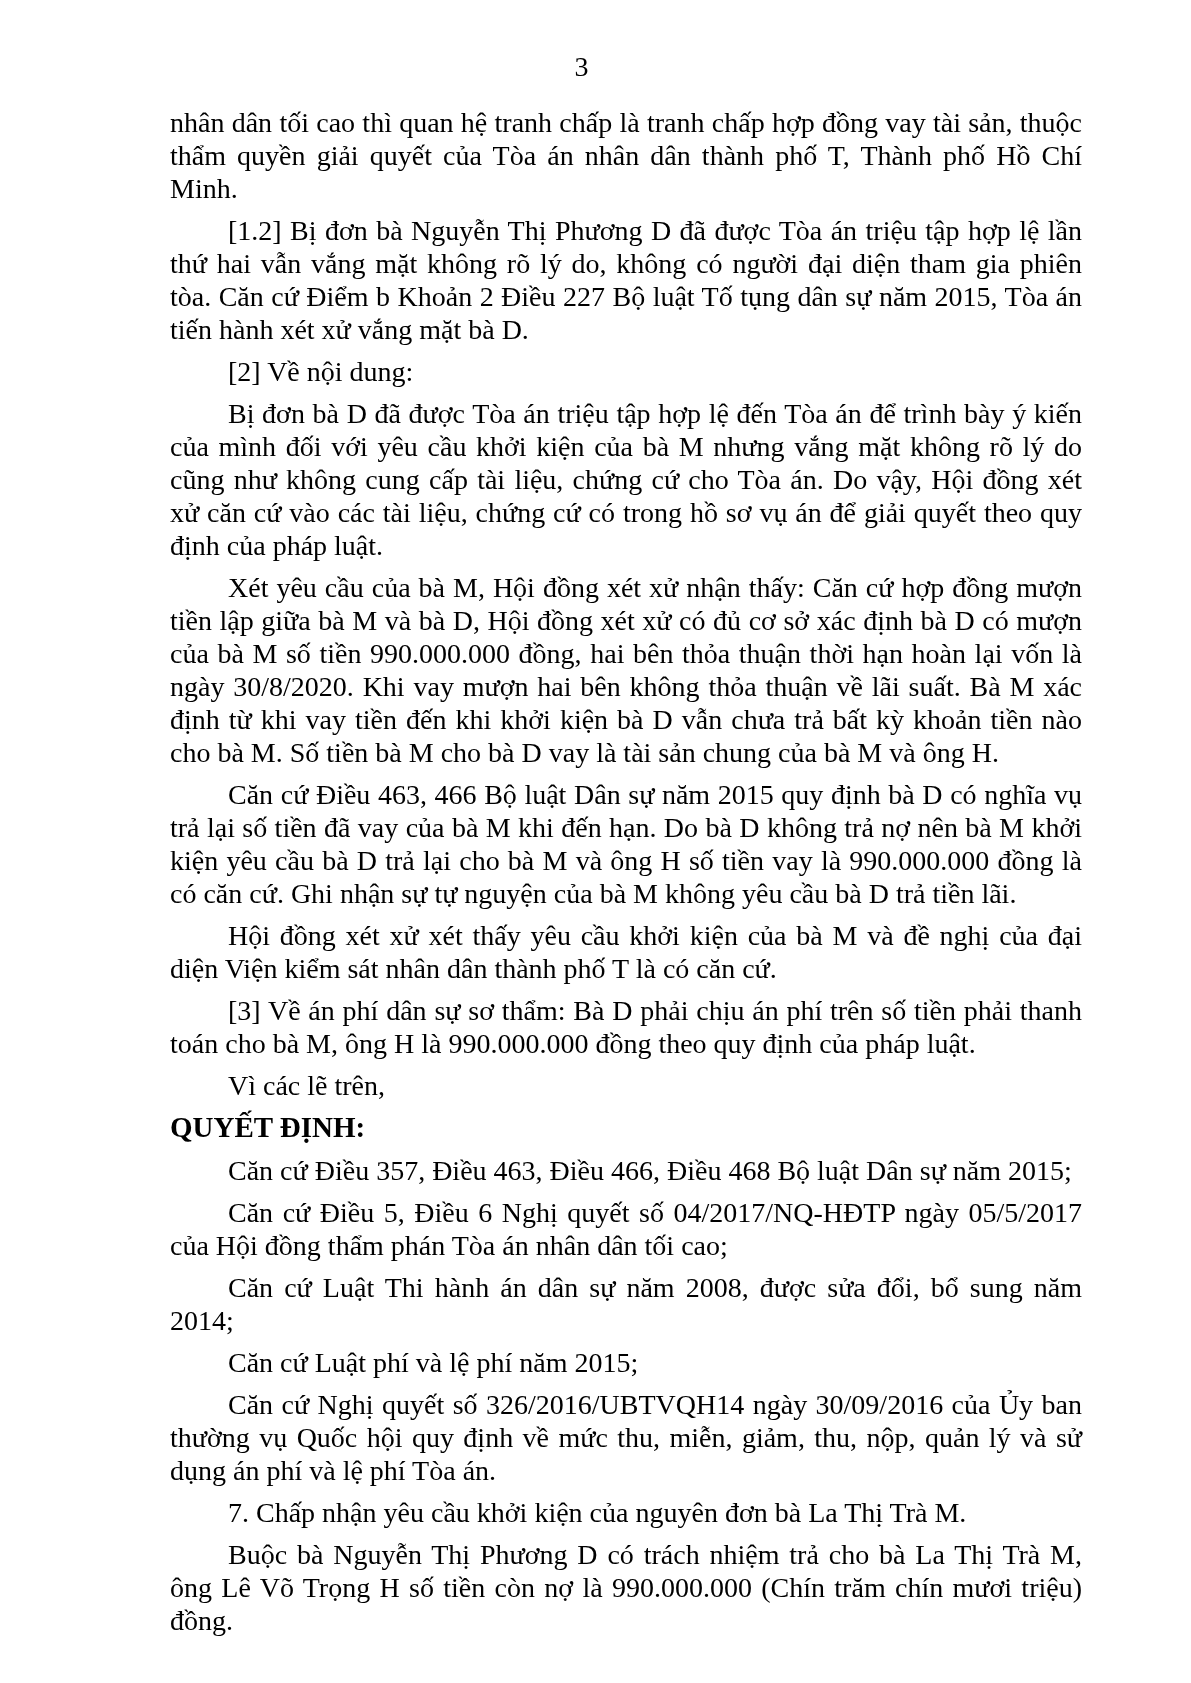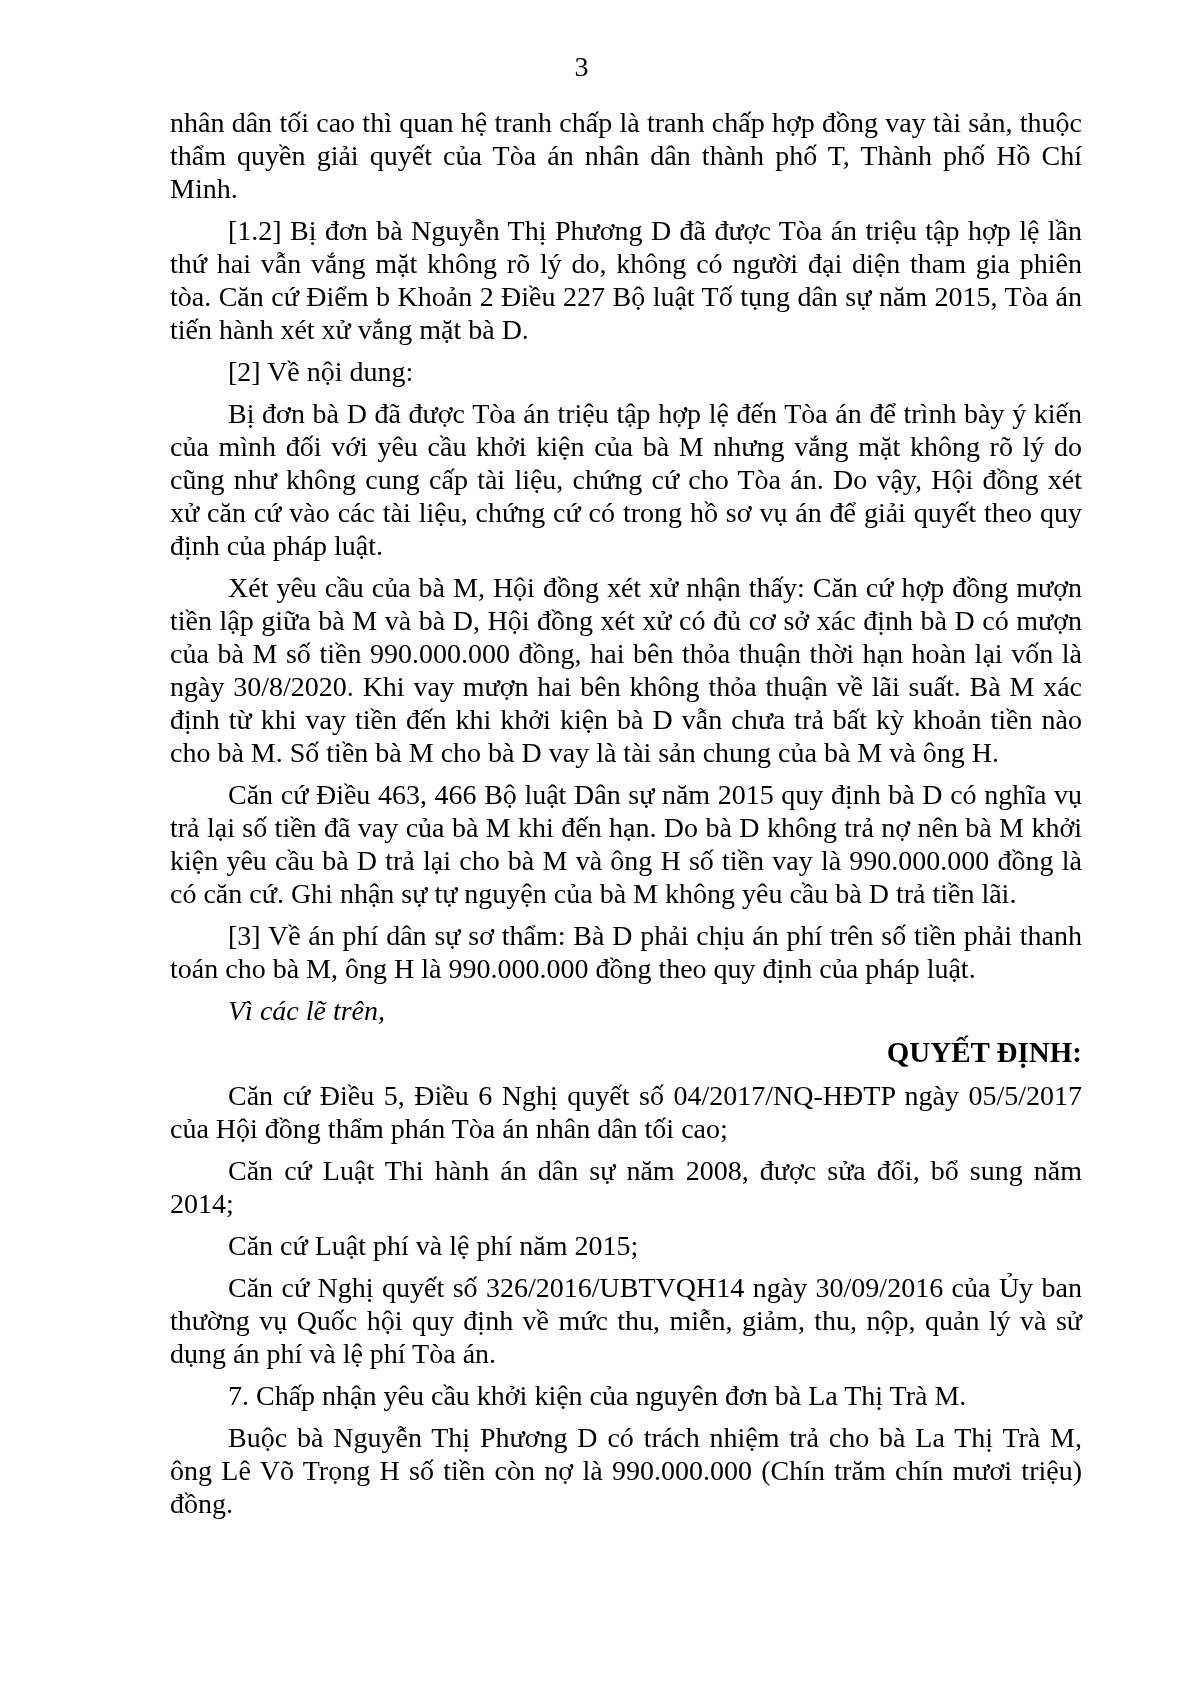--- a/index.html
+++ b/index.html
@@ -36,46 +36,47 @@
   }
   p.para {
     margin: 0 0 9px 0;
     text-indent: 58px;
     padding: 0;
   }
   p.para.noindent {
     text-indent: 0;
   }
   p.para.italic {
-    font-style: italic;
   }
   p.para.heading {
-    text-align: right;
+    text-align: left;
     text-indent: 0;
     font-weight: bold;
     font-size: 29px;
     margin-top: 4px;
     margin-bottom: 10px;
   }
 </style>
 </head>
 <body>
 
 <div class="page">
   <div class="page-number">3</div>
   <div class="content" id="paragraph-container">
       <p class="para noindent">nhân dân tối cao thì quan hệ tranh chấp là tranh chấp hợp đồng vay tài sản, thuộc thẩm quyền giải quyết của Tòa án nhân dân thành phố T, Thành phố Hồ Chí Minh.</p>
       <p class="para body">[1.2] Bị đơn bà Nguyễn Thị Phương D đã được Tòa án triệu tập hợp lệ lần thứ hai vẫn vắng mặt không rõ lý do, không có người đại diện tham gia phiên tòa. Căn cứ Điểm b Khoản 2 Điều 227 Bộ luật Tố tụng dân sự năm 2015, Tòa án tiến hành xét xử vắng mặt bà D.</p>
       <p class="para body">[2] Về nội dung:</p>
       <p class="para body">Bị đơn bà D đã được Tòa án triệu tập hợp lệ đến Tòa án để trình bày ý kiến của mình đối với yêu cầu khởi kiện của bà M nhưng vắng mặt không rõ lý do cũng như không cung cấp tài liệu, chứng cứ cho Tòa án. Do vậy, Hội đồng xét xử căn cứ vào các tài liệu, chứng cứ có trong hồ sơ vụ án để giải quyết theo quy định của pháp luật.</p>
       <p class="para body">Xét yêu cầu của bà M, Hội đồng xét xử nhận thấy: Căn cứ hợp đồng mượn tiền lập giữa bà M và bà D, Hội đồng xét xử có đủ cơ sở xác định bà D có mượn của bà M số tiền 990.000.000 đồng, hai bên thỏa thuận thời hạn hoàn lại vốn là ngày 30/8/2020. Khi vay mượn hai bên không thỏa thuận về lãi suất. Bà M xác định từ khi vay tiền đến khi khởi kiện bà D vẫn chưa trả bất kỳ khoản tiền nào cho bà M. Số tiền bà M cho bà D vay là tài sản chung của bà M và ông H.</p>
       <p class="para body">Căn cứ Điều 463, 466 Bộ luật Dân sự năm 2015 quy định bà D có nghĩa vụ trả lại số tiền đã vay của bà M khi đến hạn. Do bà D không trả nợ nên bà M khởi kiện yêu cầu bà D trả lại cho bà M và ông H số tiền vay là 990.000.000 đồng là có căn cứ. Ghi nhận sự tự nguyện của bà M không yêu cầu bà D trả tiền lãi.</p>
+      <p class="para body">Hội đồng xét xử xét thấy yêu cầu khởi kiện của bà M và đề nghị của đại diện Viện kiểm sát nhân dân thành phố T là có căn cứ.</p>
       <p class="para body">[3] Về án phí dân sự sơ thẩm: Bà D phải chịu án phí trên số tiền phải thanh toán cho bà M, ông H là 990.000.000 đồng theo quy định của pháp luật.</p>
       <p class="para italic">Vì các lẽ trên,</p>
       <p class="para heading">QUYẾT ĐỊNH:</p>
+      <p class="para body">Căn cứ Điều 357, Điều 463, Điều 466, Điều 468 Bộ luật Dân sự năm 2015;</p>
       <p class="para body">Căn cứ Điều 5, Điều 6 Nghị quyết số 04/2017/NQ-HĐTP ngày 05/5/2017 của Hội đồng thẩm phán Tòa án nhân dân tối cao;</p>
       <p class="para body">Căn cứ Luật Thi hành án dân sự năm 2008, được sửa đổi, bổ sung năm 2014;</p>
       <p class="para body">Căn cứ Luật phí và lệ phí năm 2015;</p>
       <p class="para body">Căn cứ Nghị quyết số 326/2016/UBTVQH14 ngày 30/09/2016 của Ủy ban thường vụ Quốc hội quy định về mức thu, miễn, giảm, thu, nộp, quản lý và sử dụng án phí và lệ phí Tòa án.</p>
       <p class="para body">7. Chấp nhận yêu cầu khởi kiện của nguyên đơn bà La Thị Trà M.</p>
       <p class="para body">Buộc bà Nguyễn Thị Phương D có trách nhiệm trả cho bà La Thị Trà M, ông Lê Võ Trọng H số tiền còn nợ là 990.000.000 (Chín trăm chín mươi triệu) đồng.</p>
     </div>
 </div>
 
 </body></html>

